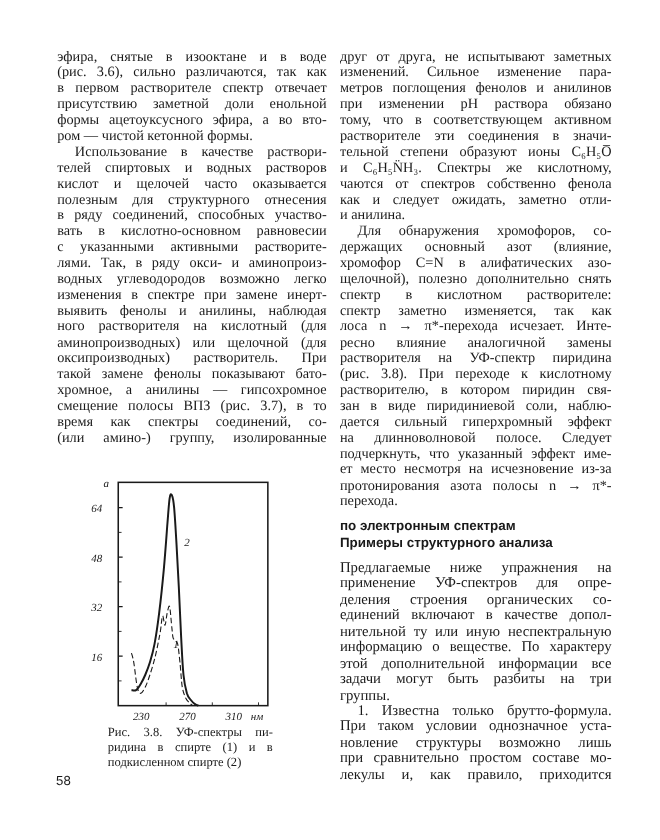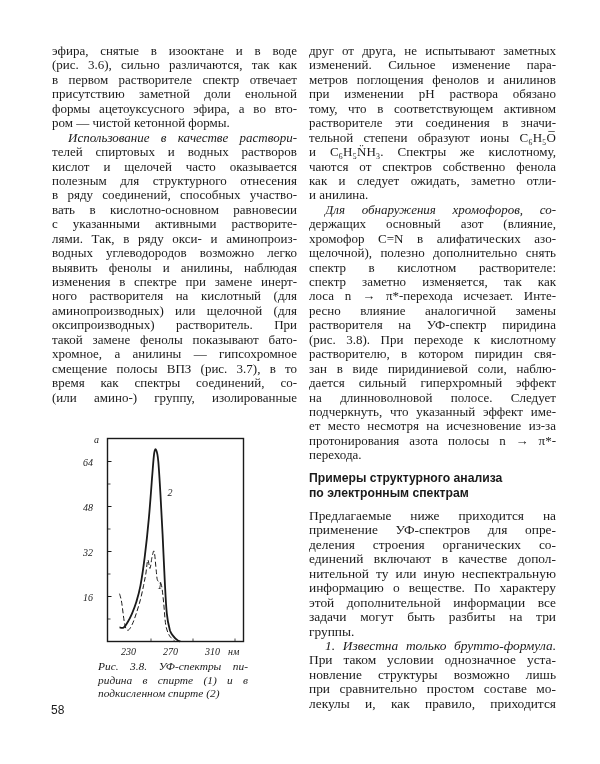--- a/index.html
+++ b/index.html
@@ -3,26 +3,26 @@
 <meta charset="utf-8">
 <style>
   html, body { margin: 0; padding: 0; background: #ffffff; }
   body { width: 600px; height: 764px; position: relative; overflow: hidden;
          font-family: "Liberation Serif", "DejaVu Serif", serif; color: #1a1a1a; }
   .col { position: absolute; font-size: 13px; line-height: 14.45px; text-align: justify; }
   .col-left { left: 52px; top: 44px; width: 245px; }
   .col-right { left: 309px; top: 44px; width: 247px; }
   .line { display: block; white-space: nowrap; text-align-last: justify; text-align: justify; height: 14.45px; }
   .line.last { text-align-last: left; }
-  .line.indent { padding-left: 16px; font-style: italic; }
+  .line.indent { padding-left: 16px; }
   .heading { font-family: "Liberation Sans", "DejaVu Sans", sans-serif; font-weight: bold; font-size: 12.2px; line-height: 14.5px; }
   .heading-block { position: absolute; left: 309px; top: 471px; width: 250px; }
   .right-part2 { position: absolute; left: 309px; top: 509px; width: 247px; font-size: 13.4px; line-height: 14.45px; }
   .figure { position: absolute; left: 80px; top: 428px; width: 190px; height: 230px; }
-  .caption { position: absolute; left: 98px; top: 660px; width: 150px; font-size: 11.4px; line-height: 13.5px; font-style: italic; }
+  .caption { position: absolute; left: 98px; top: 660px; width: 150px; font-size: 11.4px; line-height: 13.5px; }
   .caption .line { height: 13.5px; }
   .page-number { position: absolute; left: 51px; top: 703px; font-size: 12px; font-family: "Liberation Sans", "DejaVu Sans", sans-serif; }
   svg text { font-family: "Liberation Serif", "DejaVu Serif", serif; font-style: italic; }
 </style>
 </head>
 <body>
 
 <div class="col col-left">
   <span class="line">эфира, снятые в изооктане и в воде</span>
   <span class="line">(рис. 3.6), сильно различаются, так как</span>
@@ -32,22 +32,22 @@
   <span class="line last">ром — чистой кетонной формы.</span>
   <span class="line indent">Использование в качестве раствори-</span>
   <span class="line">телей спиртовых и водных растворов</span>
   <span class="line">кислот и щелочей часто оказывается</span>
   <span class="line">полезным для структурного отнесения</span>
   <span class="line">в ряду соединений, способных участво-</span>
   <span class="line">вать в кислотно-основном равновесии</span>
   <span class="line">с указанными активными растворите-</span>
   <span class="line">лями. Так, в ряду окси- и аминопроиз-</span>
   <span class="line">водных углеводородов возможно легко</span>
+  <span class="line">изменения в спектре при замене инерт-</span>
   <span class="line">выявить фенолы и анилины, наблюдая</span>
-  <span class="line">изменения в спектре при замене инерт-</span>
   <span class="line">ного растворителя на кислотный (для</span>
   <span class="line">аминопроизводных) или щелочной (для</span>
   <span class="line">оксипроизводных) растворитель. При</span>
   <span class="line">такой замене фенолы показывают бато-</span>
   <span class="line">хромное, а анилины — гипсохромное</span>
   <span class="line">смещение полосы ВПЗ (рис. 3.7), в то</span>
   <span class="line">время как спектры соединений, со-</span>
   <span class="line">(или амино-) группу, изолированные</span>
 </div>
 
@@ -77,26 +77,26 @@
   <span class="line">зан в виде пиридиниевой соли, наблю-</span>
   <span class="line">дается сильный гиперхромный эффект</span>
   <span class="line">на длинноволновой полосе. Следует</span>
   <span class="line">подчеркнуть, что указанный эффект име-</span>
   <span class="line">ет место несмотря на исчезновение из-за</span>
   <span class="line">протонирования азота полосы n → π*-</span>
   <span class="line last">перехода.</span>
 </div>
 
 <div class="heading-block">
+  <div class="heading">по электронным спектрам</div>
   <div class="heading">Примеры структурного анализа</div>
-  <div class="heading">по электронным спектрам</div>
 </div>
 
 <div class="right-part2">
-  <span class="line">Предлагаемые ниже приходится на</span>
+  <span class="line">Предлагаемые ниже упражнения на</span>
   <span class="line">применение УФ-спектров для опре-</span>
   <span class="line">деления строения органических со-</span>
   <span class="line">единений включают в качестве допол-</span>
   <span class="line">нительной ту или иную неспектральную</span>
   <span class="line">информацию о веществе. По характеру</span>
   <span class="line">этой дополнительной информации все</span>
   <span class="line">задачи могут быть разбиты на три</span>
   <span class="line last">группы.</span>
   <span class="line indent">1. Известна только брутто-формула.</span>
   <span class="line">При таком условии однозначное уста-</span>

